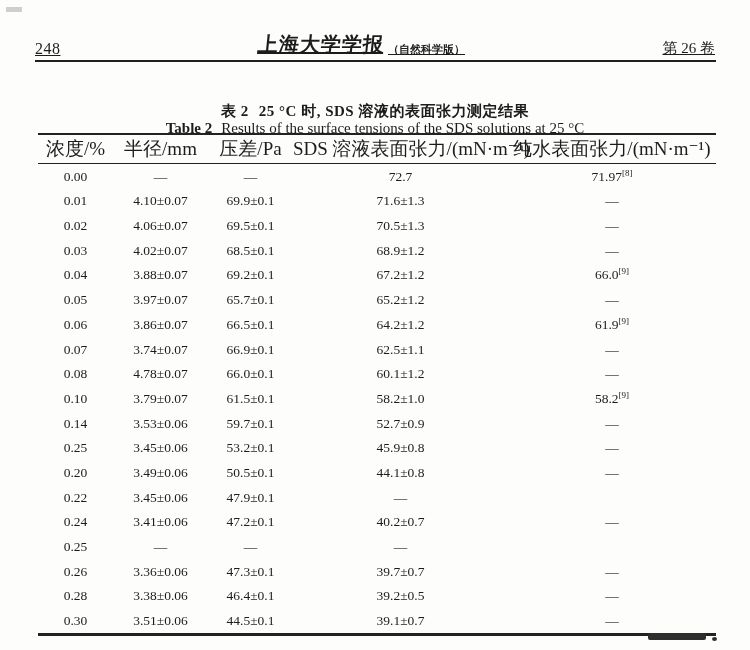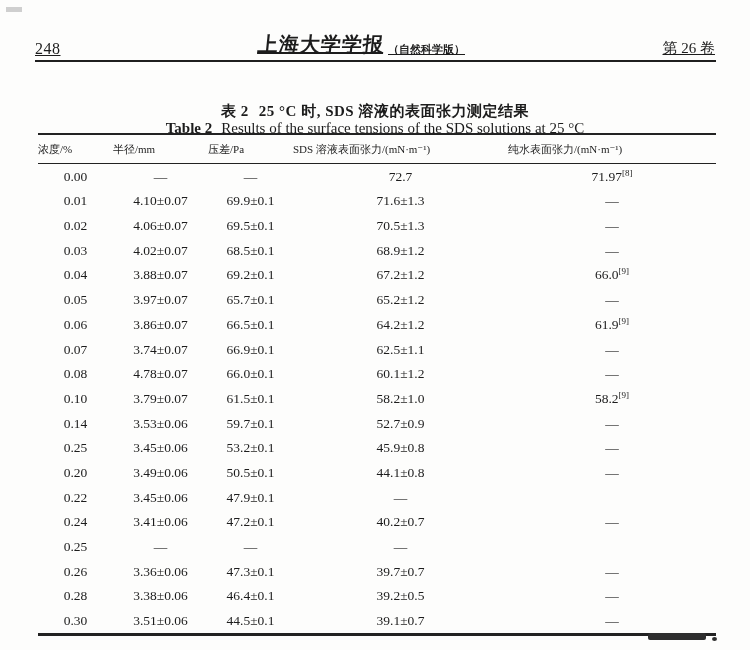--- a/index.html
+++ b/index.html
@@ -39,21 +39,21 @@
   .table{position:absolute;top:133px;left:38px;width:678px;}
   .rule-top{height:2px;background:#222;}
   .rule-mid{height:1.4px;background:#222;}
   .rule-bottom{height:2.4px;background:#222;}
   .thead,.trow{
     display:grid;
     grid-template-columns:75px 95px 85px 215px 208px;
   }
   .thead{height:28px;align-items:center;}
   .th{
-    font-size:11px;font-weight:400;white-space:nowrap;
+    text-align:center;font-size:19px;font-weight:400;white-space:nowrap;
   }
   .trow{height:24.7px;align-items:center;}
   .tcell{
     text-align:center;font-size:13.5px;white-space:nowrap;
   }
   sup{font-size:9px;line-height:0;}
   
   .artifact-tl{
     position:absolute;top:7px;left:6px;width:16px;height:5px;
     background:#cfcfcf;

